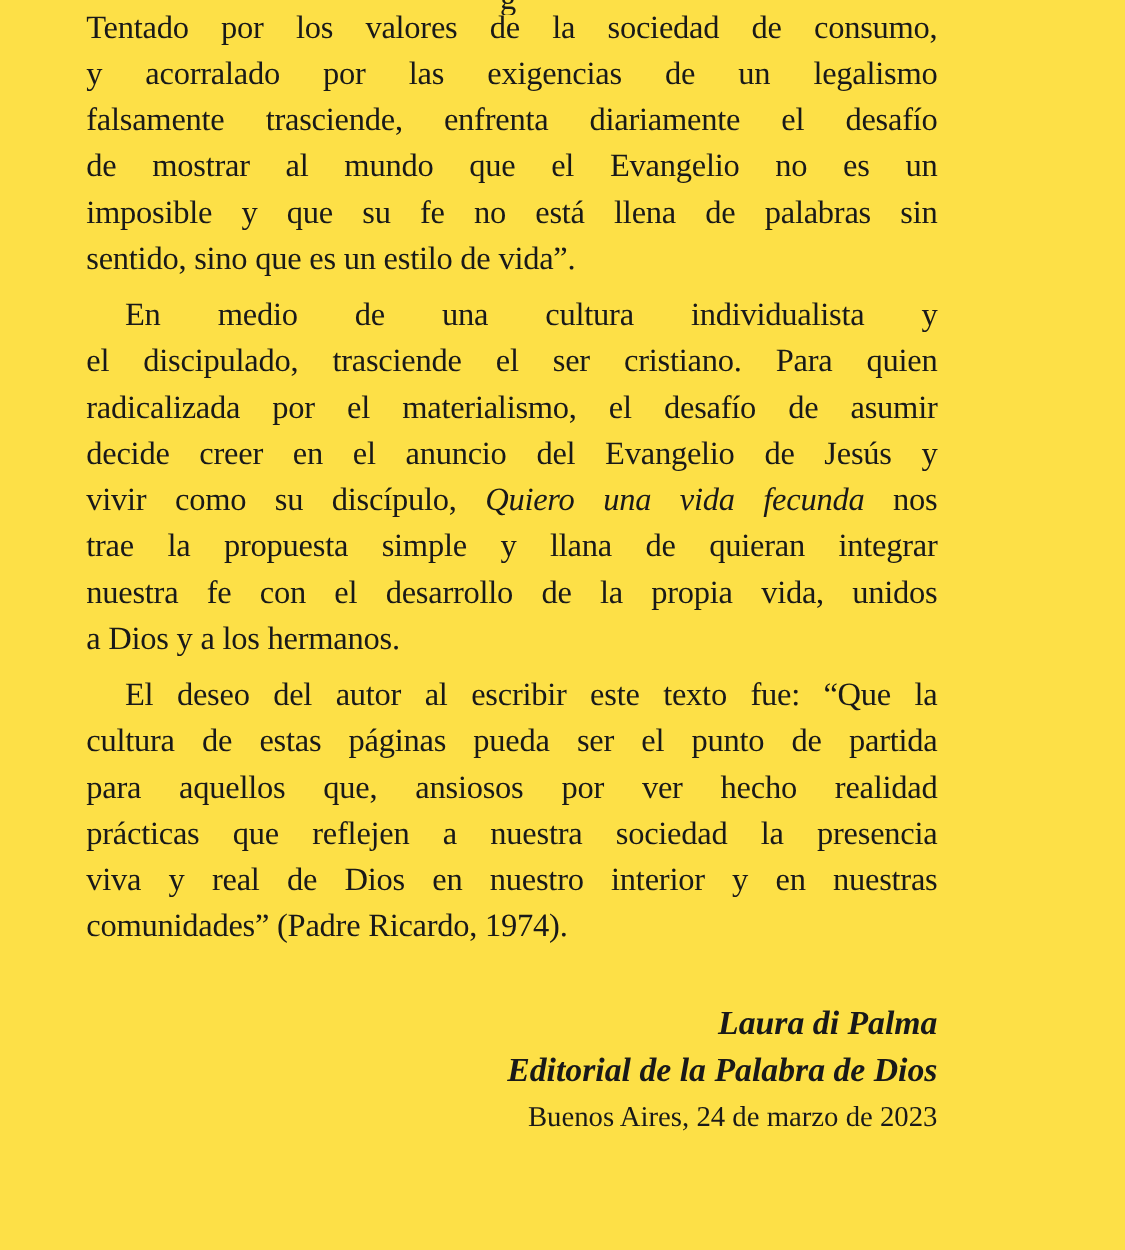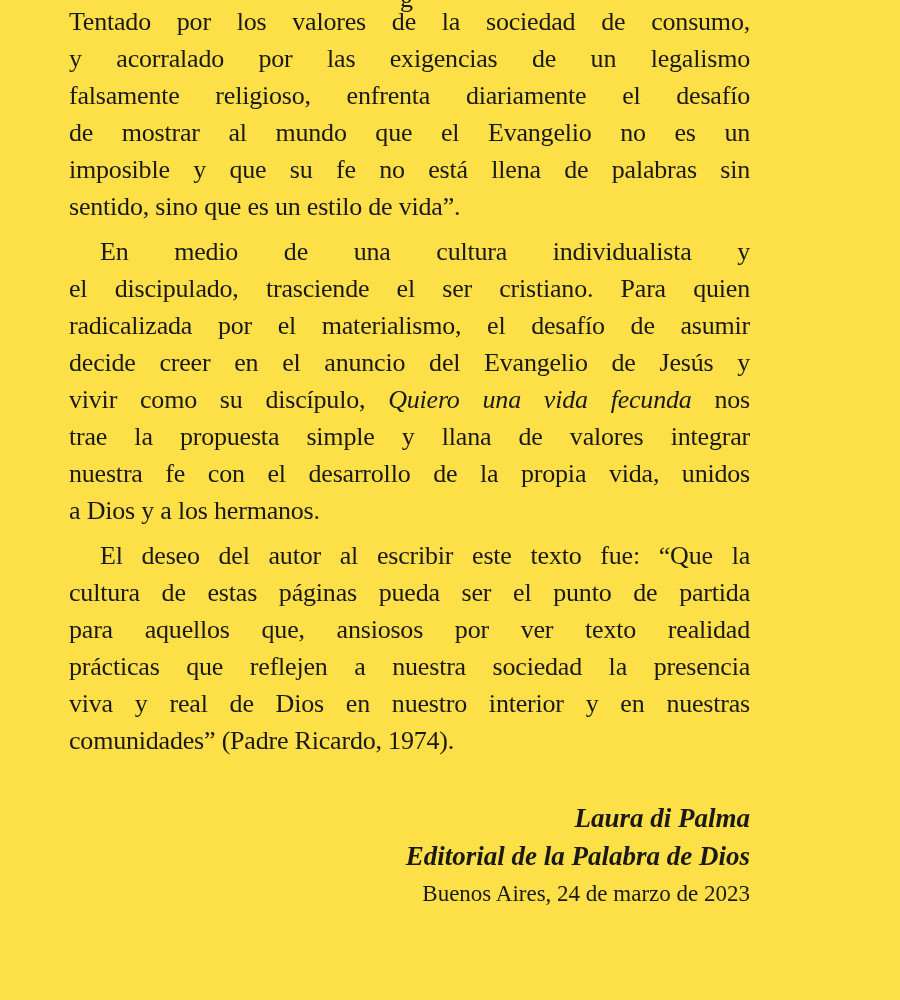--- a/index.html
+++ b/index.html
@@ -68,39 +68,39 @@
 
 <div class="page">
   <div class="content">
     <div class="cut-line">
       <span class="cut-glyph">g</span>
     </div>
     <div class="body-text">
         <div class="para">
           <div class="line">Tentado por los valores de la sociedad de consumo,</div>
           <div class="line">y acorralado por las exigencias de un legalismo</div>
-          <div class="line">falsamente religioso, enfrenta diariamente el desafío</div>
+          <div class="line">falsamente trasciende, enfrenta diariamente el desafío</div>
           <div class="line">de mostrar al mundo que el Evangelio no es un</div>
           <div class="line">imposible y que su fe no está llena de palabras sin</div>
           <div class="line last">sentido, sino que es un estilo de vida”.</div>
         </div>
         <div class="para">
           <div class="line indent">En medio de una cultura individualista y</div>
           <div class="line">el discipulado, trasciende el ser cristiano. Para quien</div>
           <div class="line">radicalizada por el materialismo, el desafío de asumir</div>
           <div class="line">decide creer en el anuncio del Evangelio de Jesús y</div>
           <div class="line">vivir como su discípulo, <i>Quiero una vida fecunda</i> nos</div>
-          <div class="line">trae la propuesta simple y llana de valores integrar</div>
+          <div class="line">trae la propuesta simple y llana de quieran integrar</div>
           <div class="line">nuestra fe con el desarrollo de la propia vida, unidos</div>
           <div class="line last">a Dios y a los hermanos.</div>
         </div>
         <div class="para">
           <div class="line indent">El deseo del autor al escribir este texto fue: “Que la</div>
           <div class="line">cultura de estas páginas pueda ser el punto de partida</div>
-          <div class="line">para aquellos que, ansiosos por ver texto realidad</div>
+          <div class="line">para aquellos que, ansiosos por ver hecho realidad</div>
           <div class="line">prácticas que reflejen a nuestra sociedad la presencia</div>
           <div class="line">viva y real de Dios en nuestro interior y en nuestras</div>
           <div class="line last">comunidades” (Padre Ricardo, 1974).</div>
         </div>
       </div>
     <div class="signature">
       <div class="sig-author">Laura di Palma</div>
       <div class="sig-publisher">Editorial de la Palabra de Dios</div>
       <div class="sig-dateline">Buenos Aires, 24 de marzo de 2023</div>
     </div>

